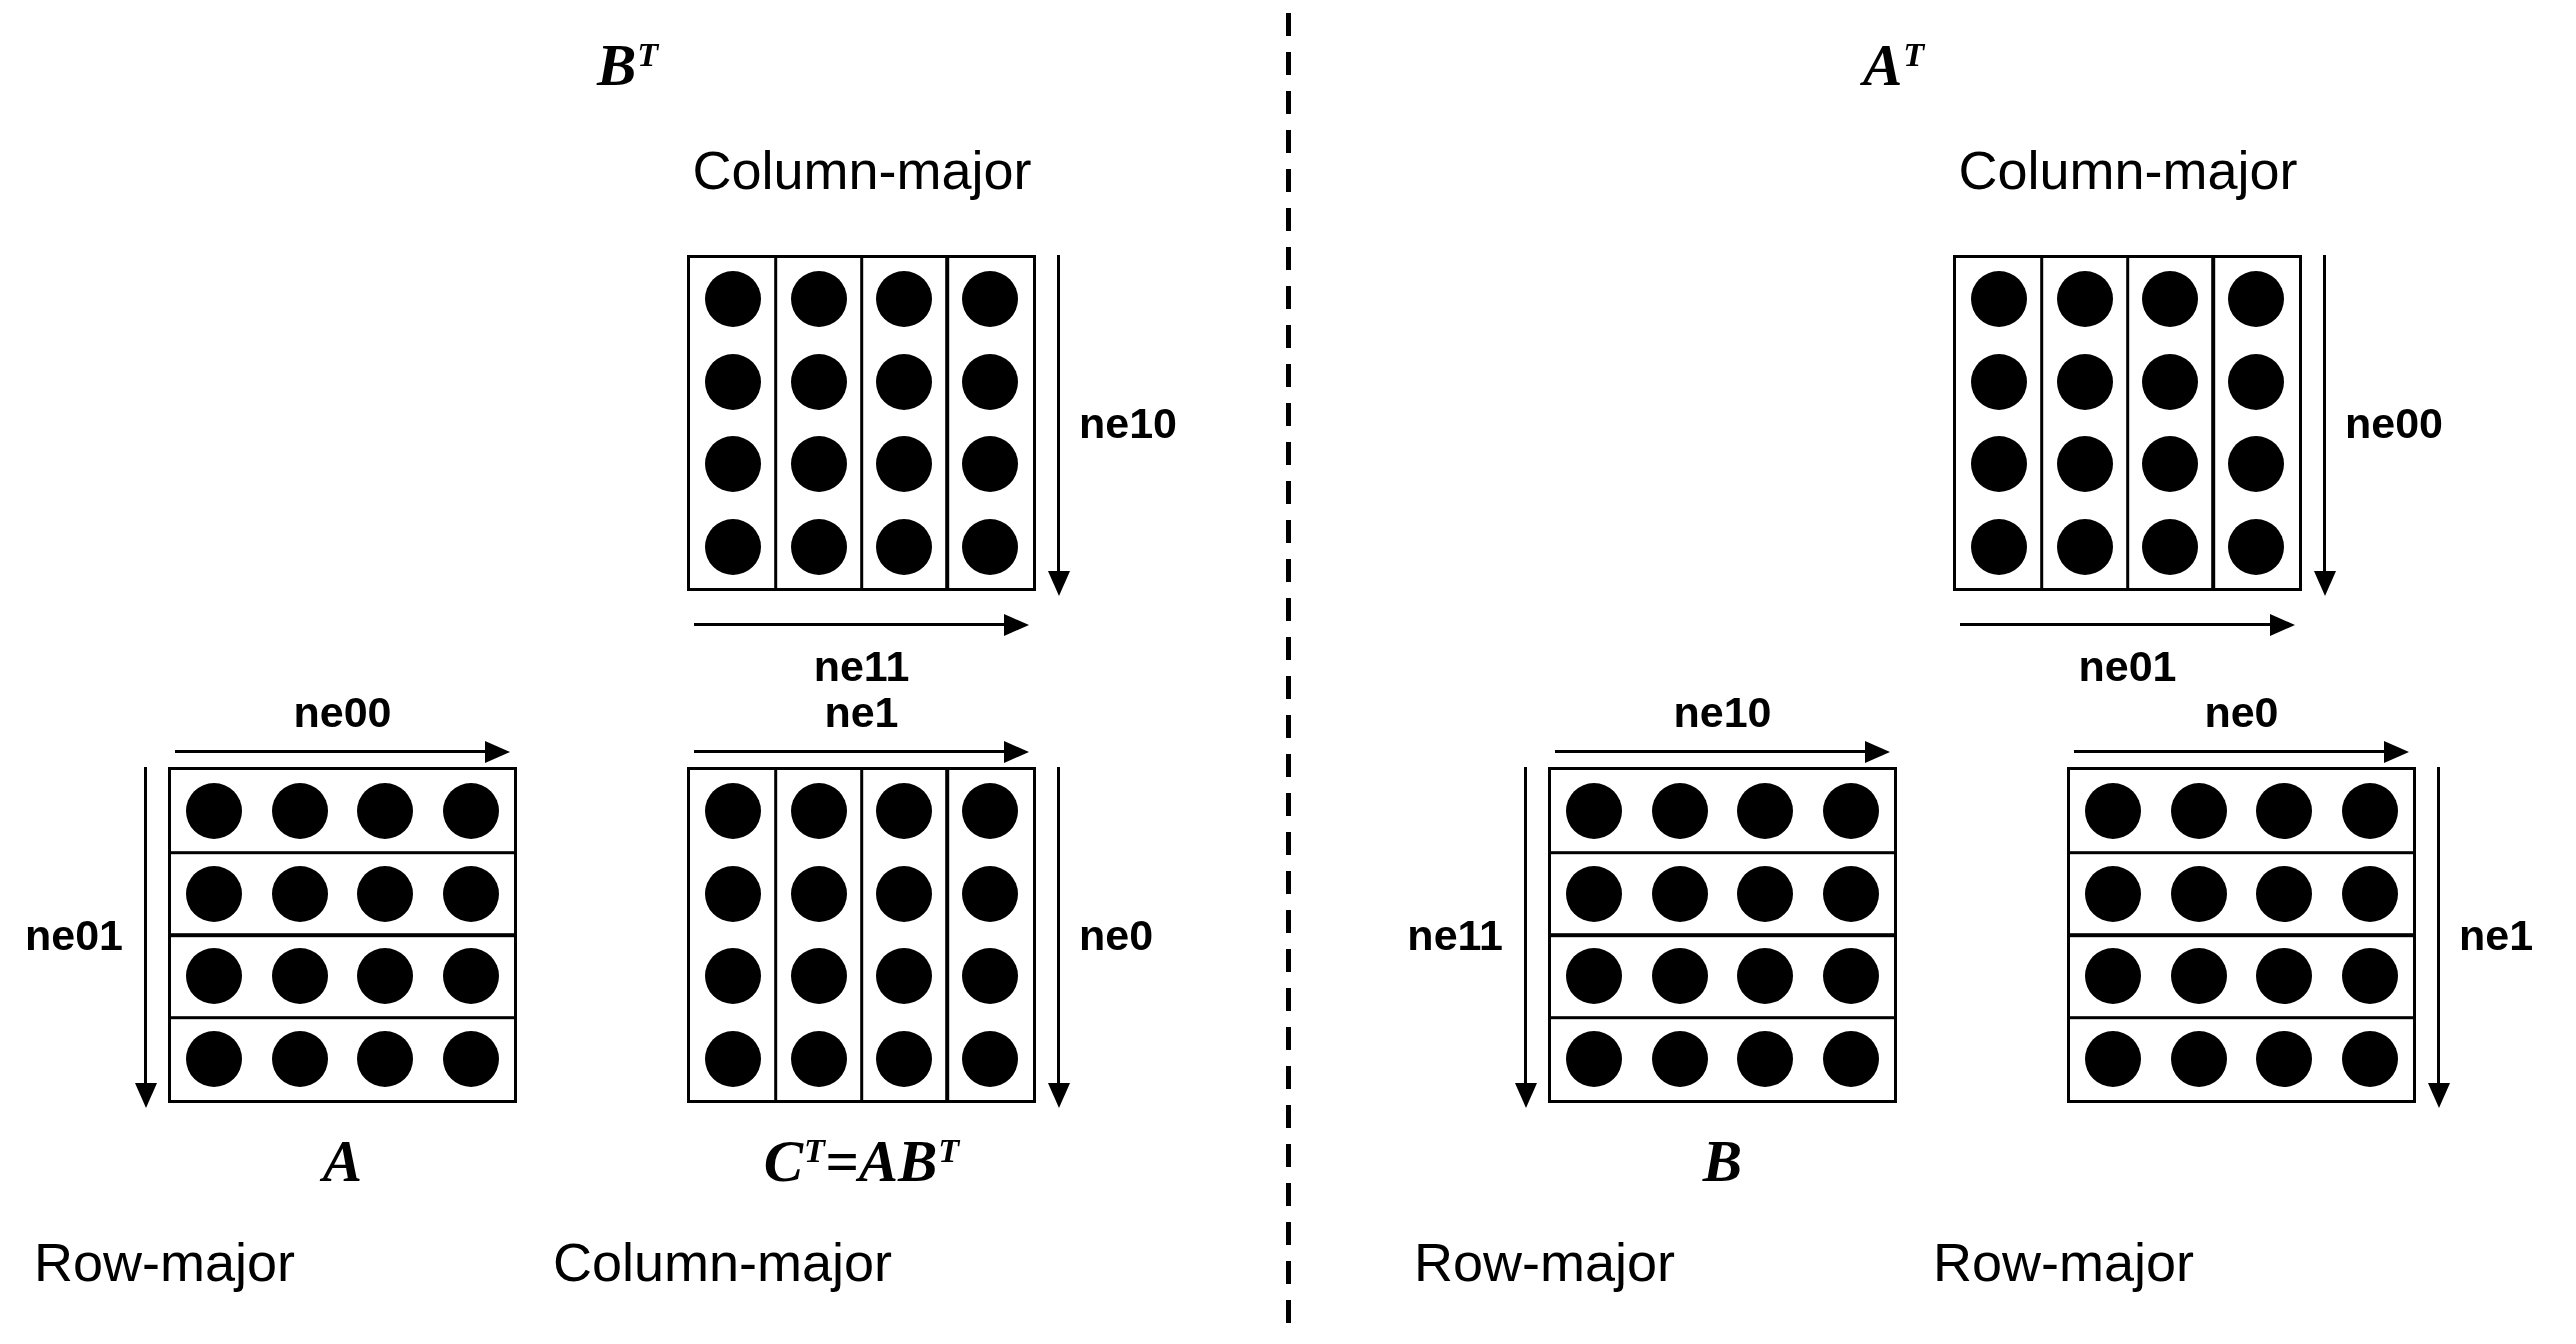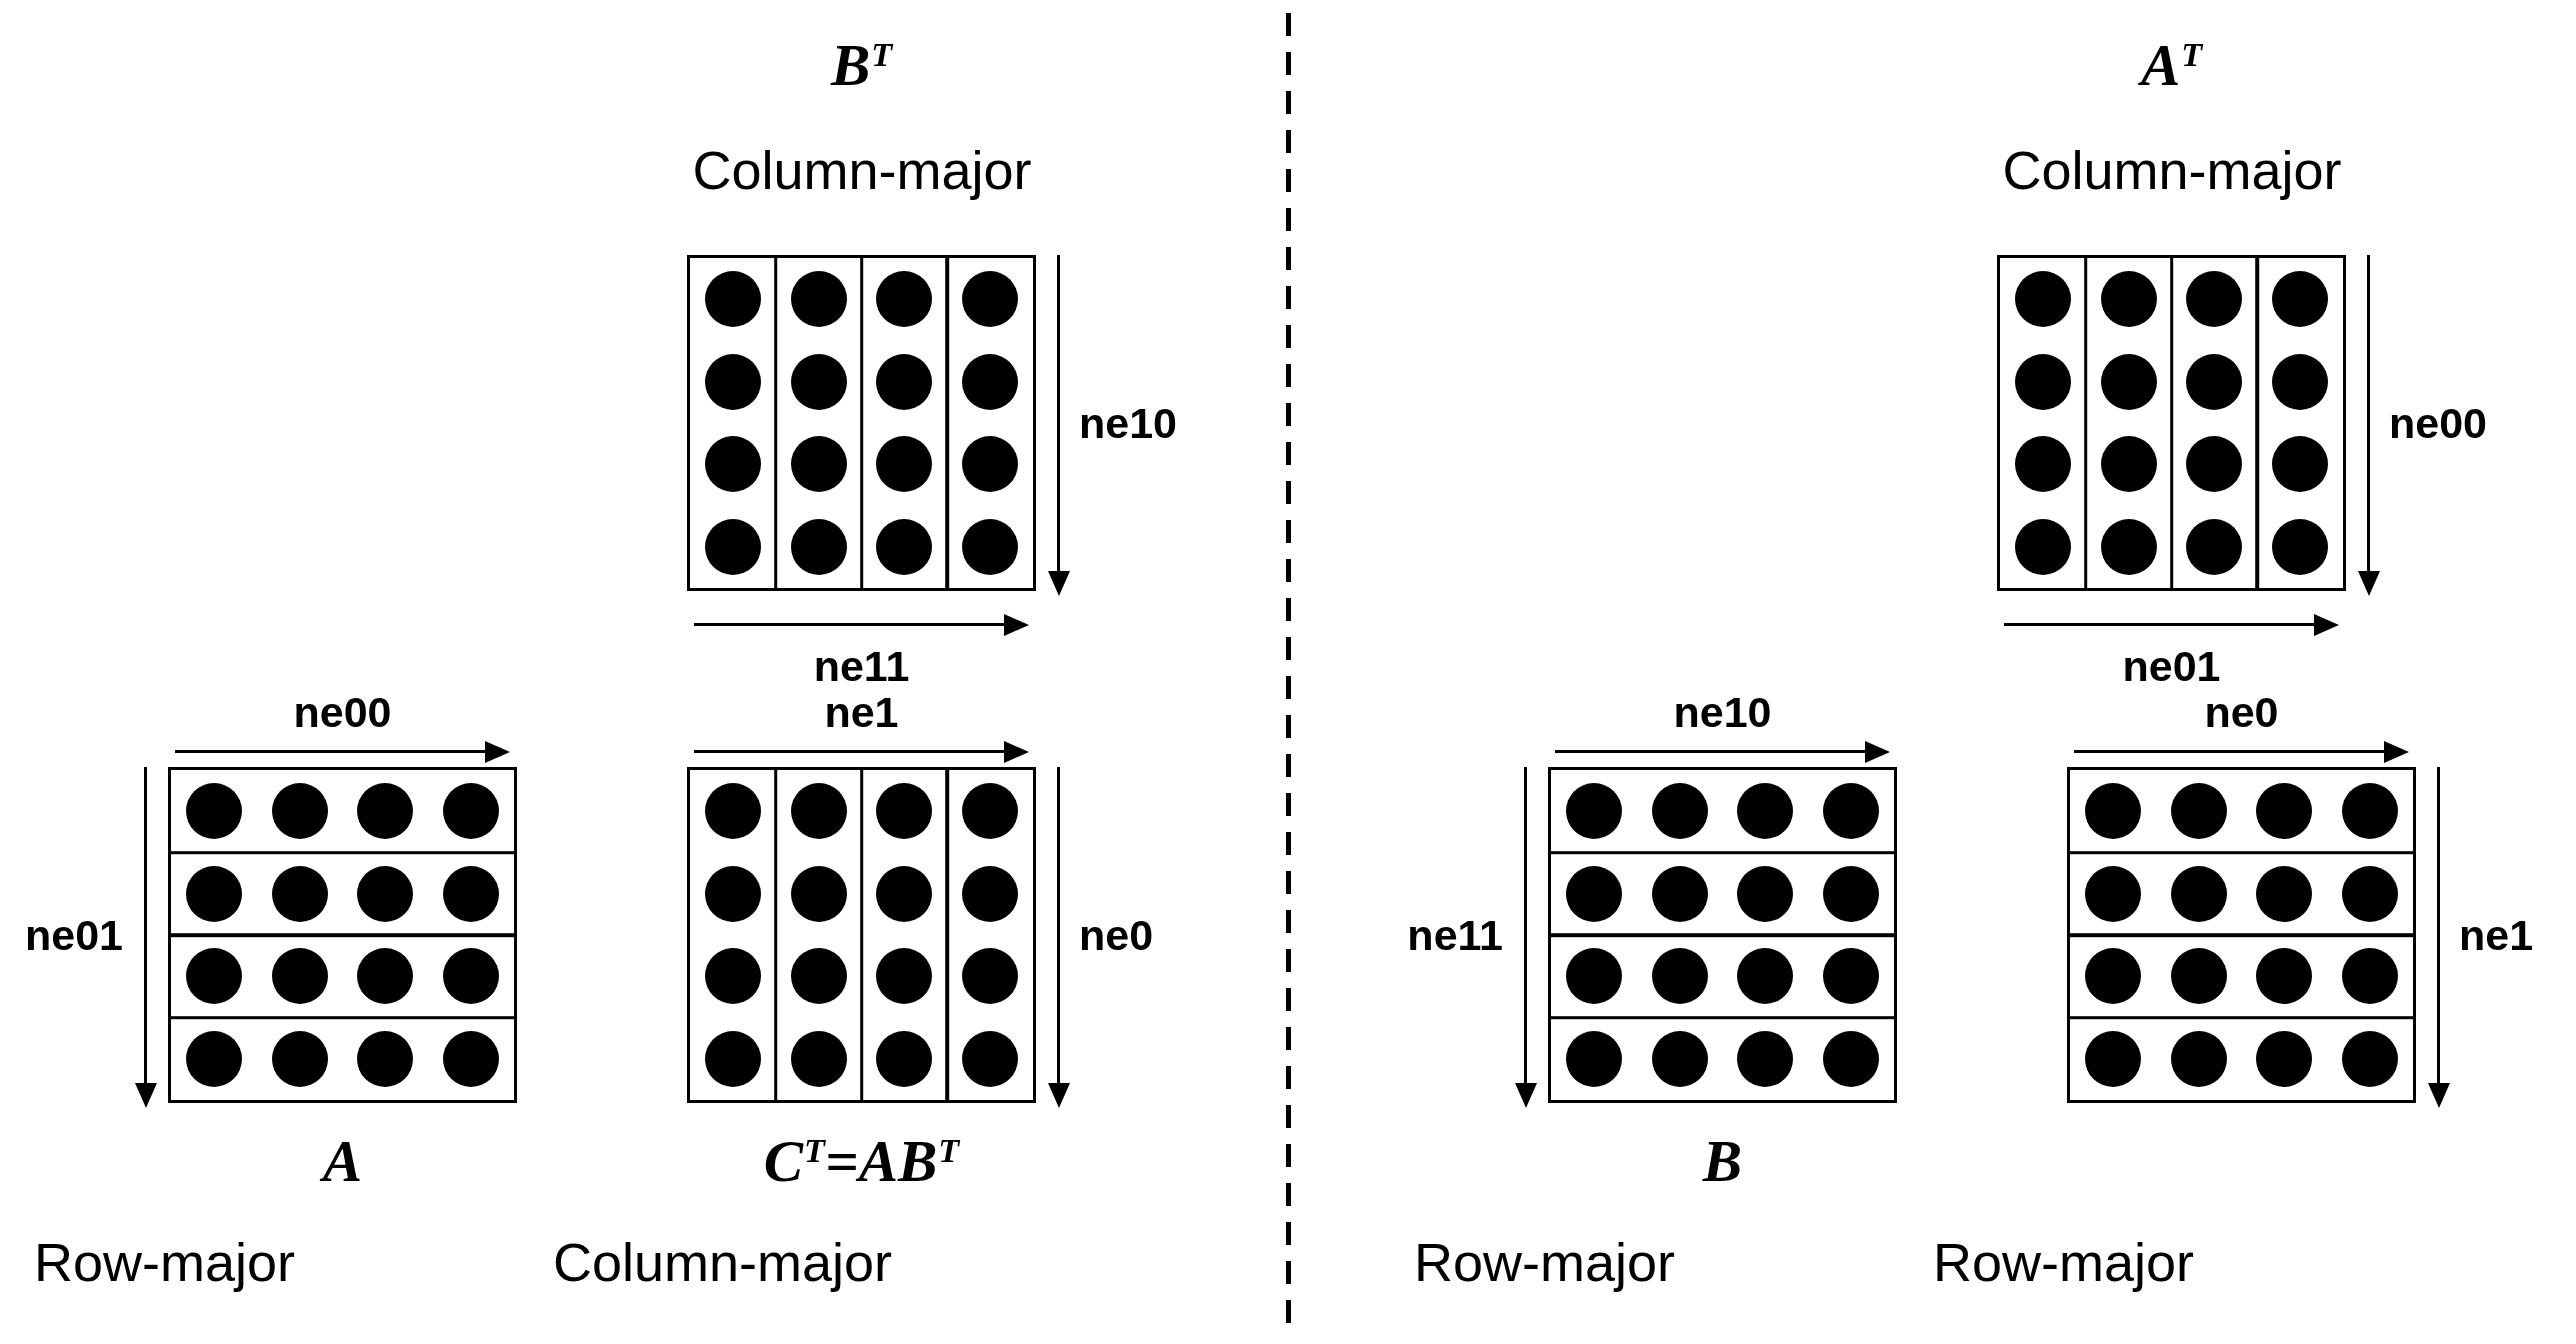--- a/index.html
+++ b/index.html
@@ -9,36 +9,36 @@
     position:relative;
     overflow:hidden;
     font-family:"Liberation Sans",sans-serif;
     color:#000;
   }
   .canvas{position:absolute;inset:0;}
 
   
   .mgroup{position:absolute;width:349px;height:336px;}
   .grp-bt{left:687px;top:255px;}
-  .grp-at{left:1997px;top:255px;}
+  .grp-at{left:1953px;top:255px;}
   .grp-a {left:168px;top:767px;}
   .grp-ct{left:687px;top:767px;}
   .grp-b {left:1548px;top:767px;}
   .grp-c {left:2067px;top:767px;}
 
   
   .mbox{position:absolute;inset:0;border:3.6px solid #000;box-sizing:border-box;background:#fff;}
   .mdiv-v{position:absolute;top:0;bottom:0;width:3.6px;background:#000;transform:translateX(-50%);}
   .mdiv-h{position:absolute;left:0;right:0;height:3.6px;background:#000;transform:translateY(-50%);}
   .dotgrid{position:absolute;inset:0;display:grid;}
   .dotgrid .cell{display:flex;align-items:center;justify-content:center;}
   .dot{width:56px;height:56px;border-radius:50%;background:#000;}
 
   
-  .math-title{position:absolute;left:-90px;width:529px;top:-226px;text-align:center;
+  .math-title{position:absolute;left:-90px;width:529px;top:-226px;text-align:left;
     font:italic bold 59px/73px "Liberation Serif",serif;}
   .layout-title{position:absolute;left:-134px;width:618px;top:-118px;text-align:center;
     font:54px/66px "Liberation Sans",sans-serif;}
   .caption-math{position:absolute;left:-90px;width:529px;top:357px;text-align:center;
     font:italic bold 59px/75px "Liberation Serif",serif;}
   .caption-layout{position:absolute;left:-134px;width:618px;top:461px;text-align:left;
     font:54px/68px "Liberation Sans",sans-serif;}
   sup{font-size:58%;vertical-align:baseline;position:relative;top:-0.55em;margin-left:0.9px;}
 
   

